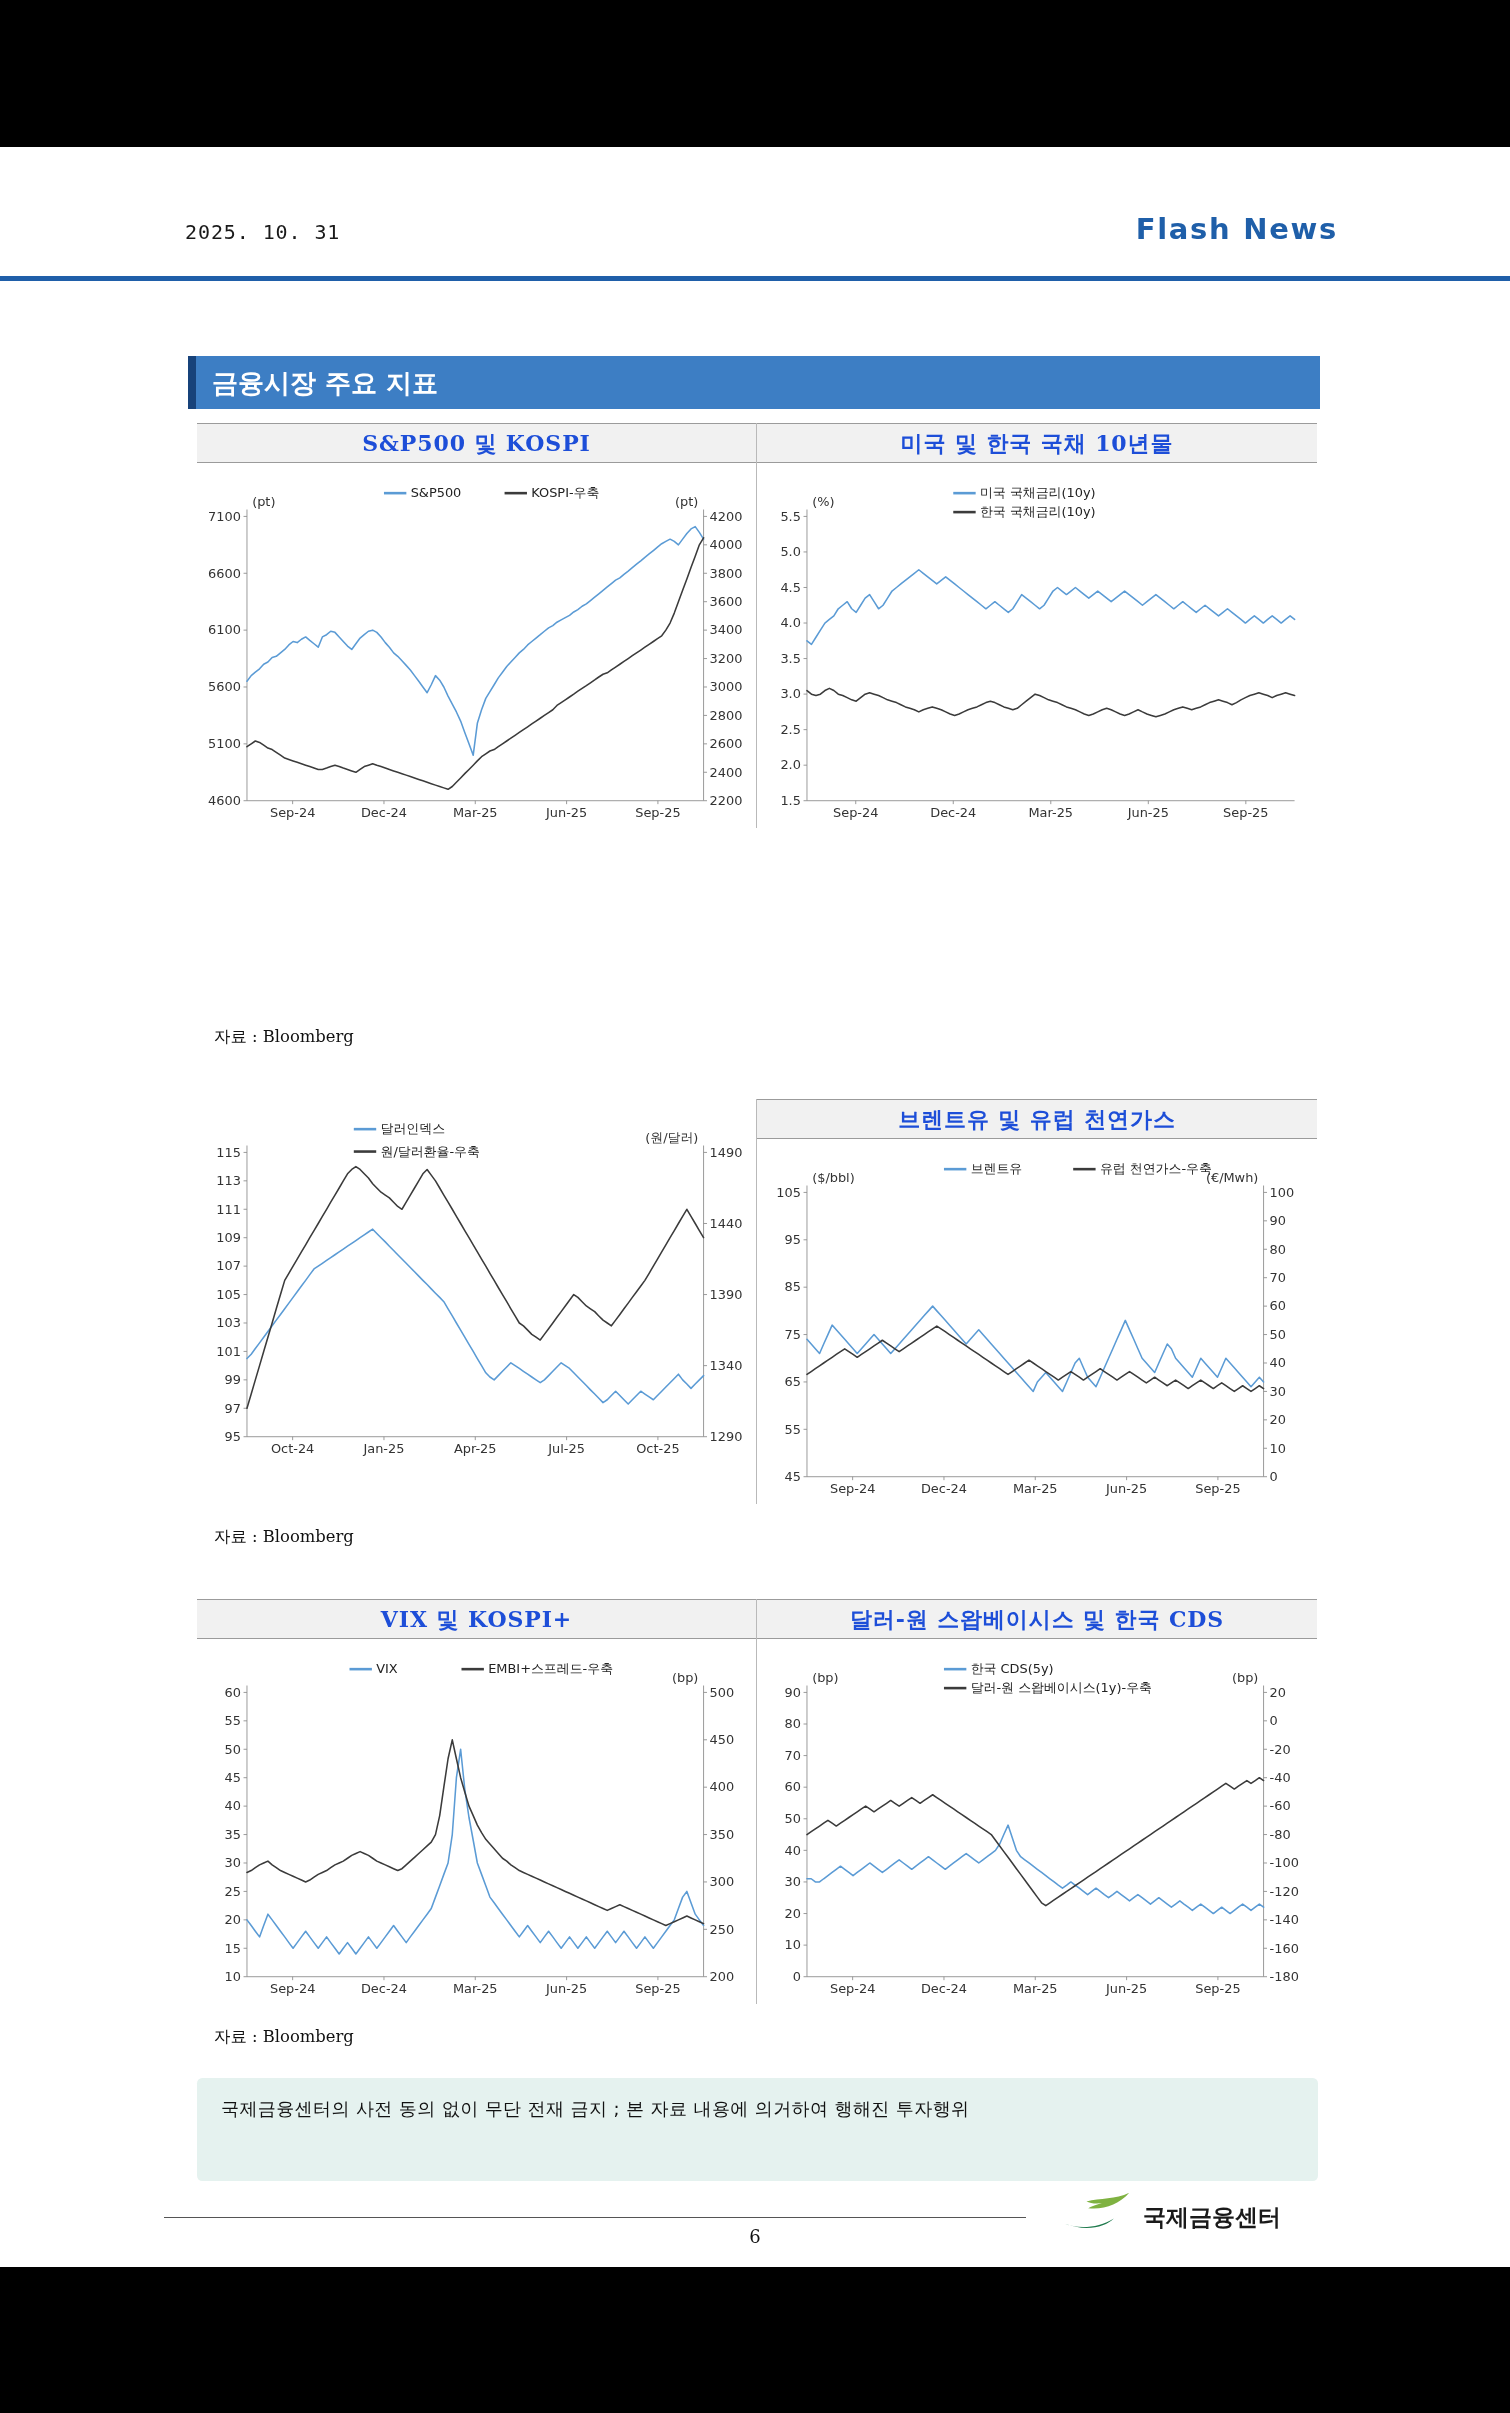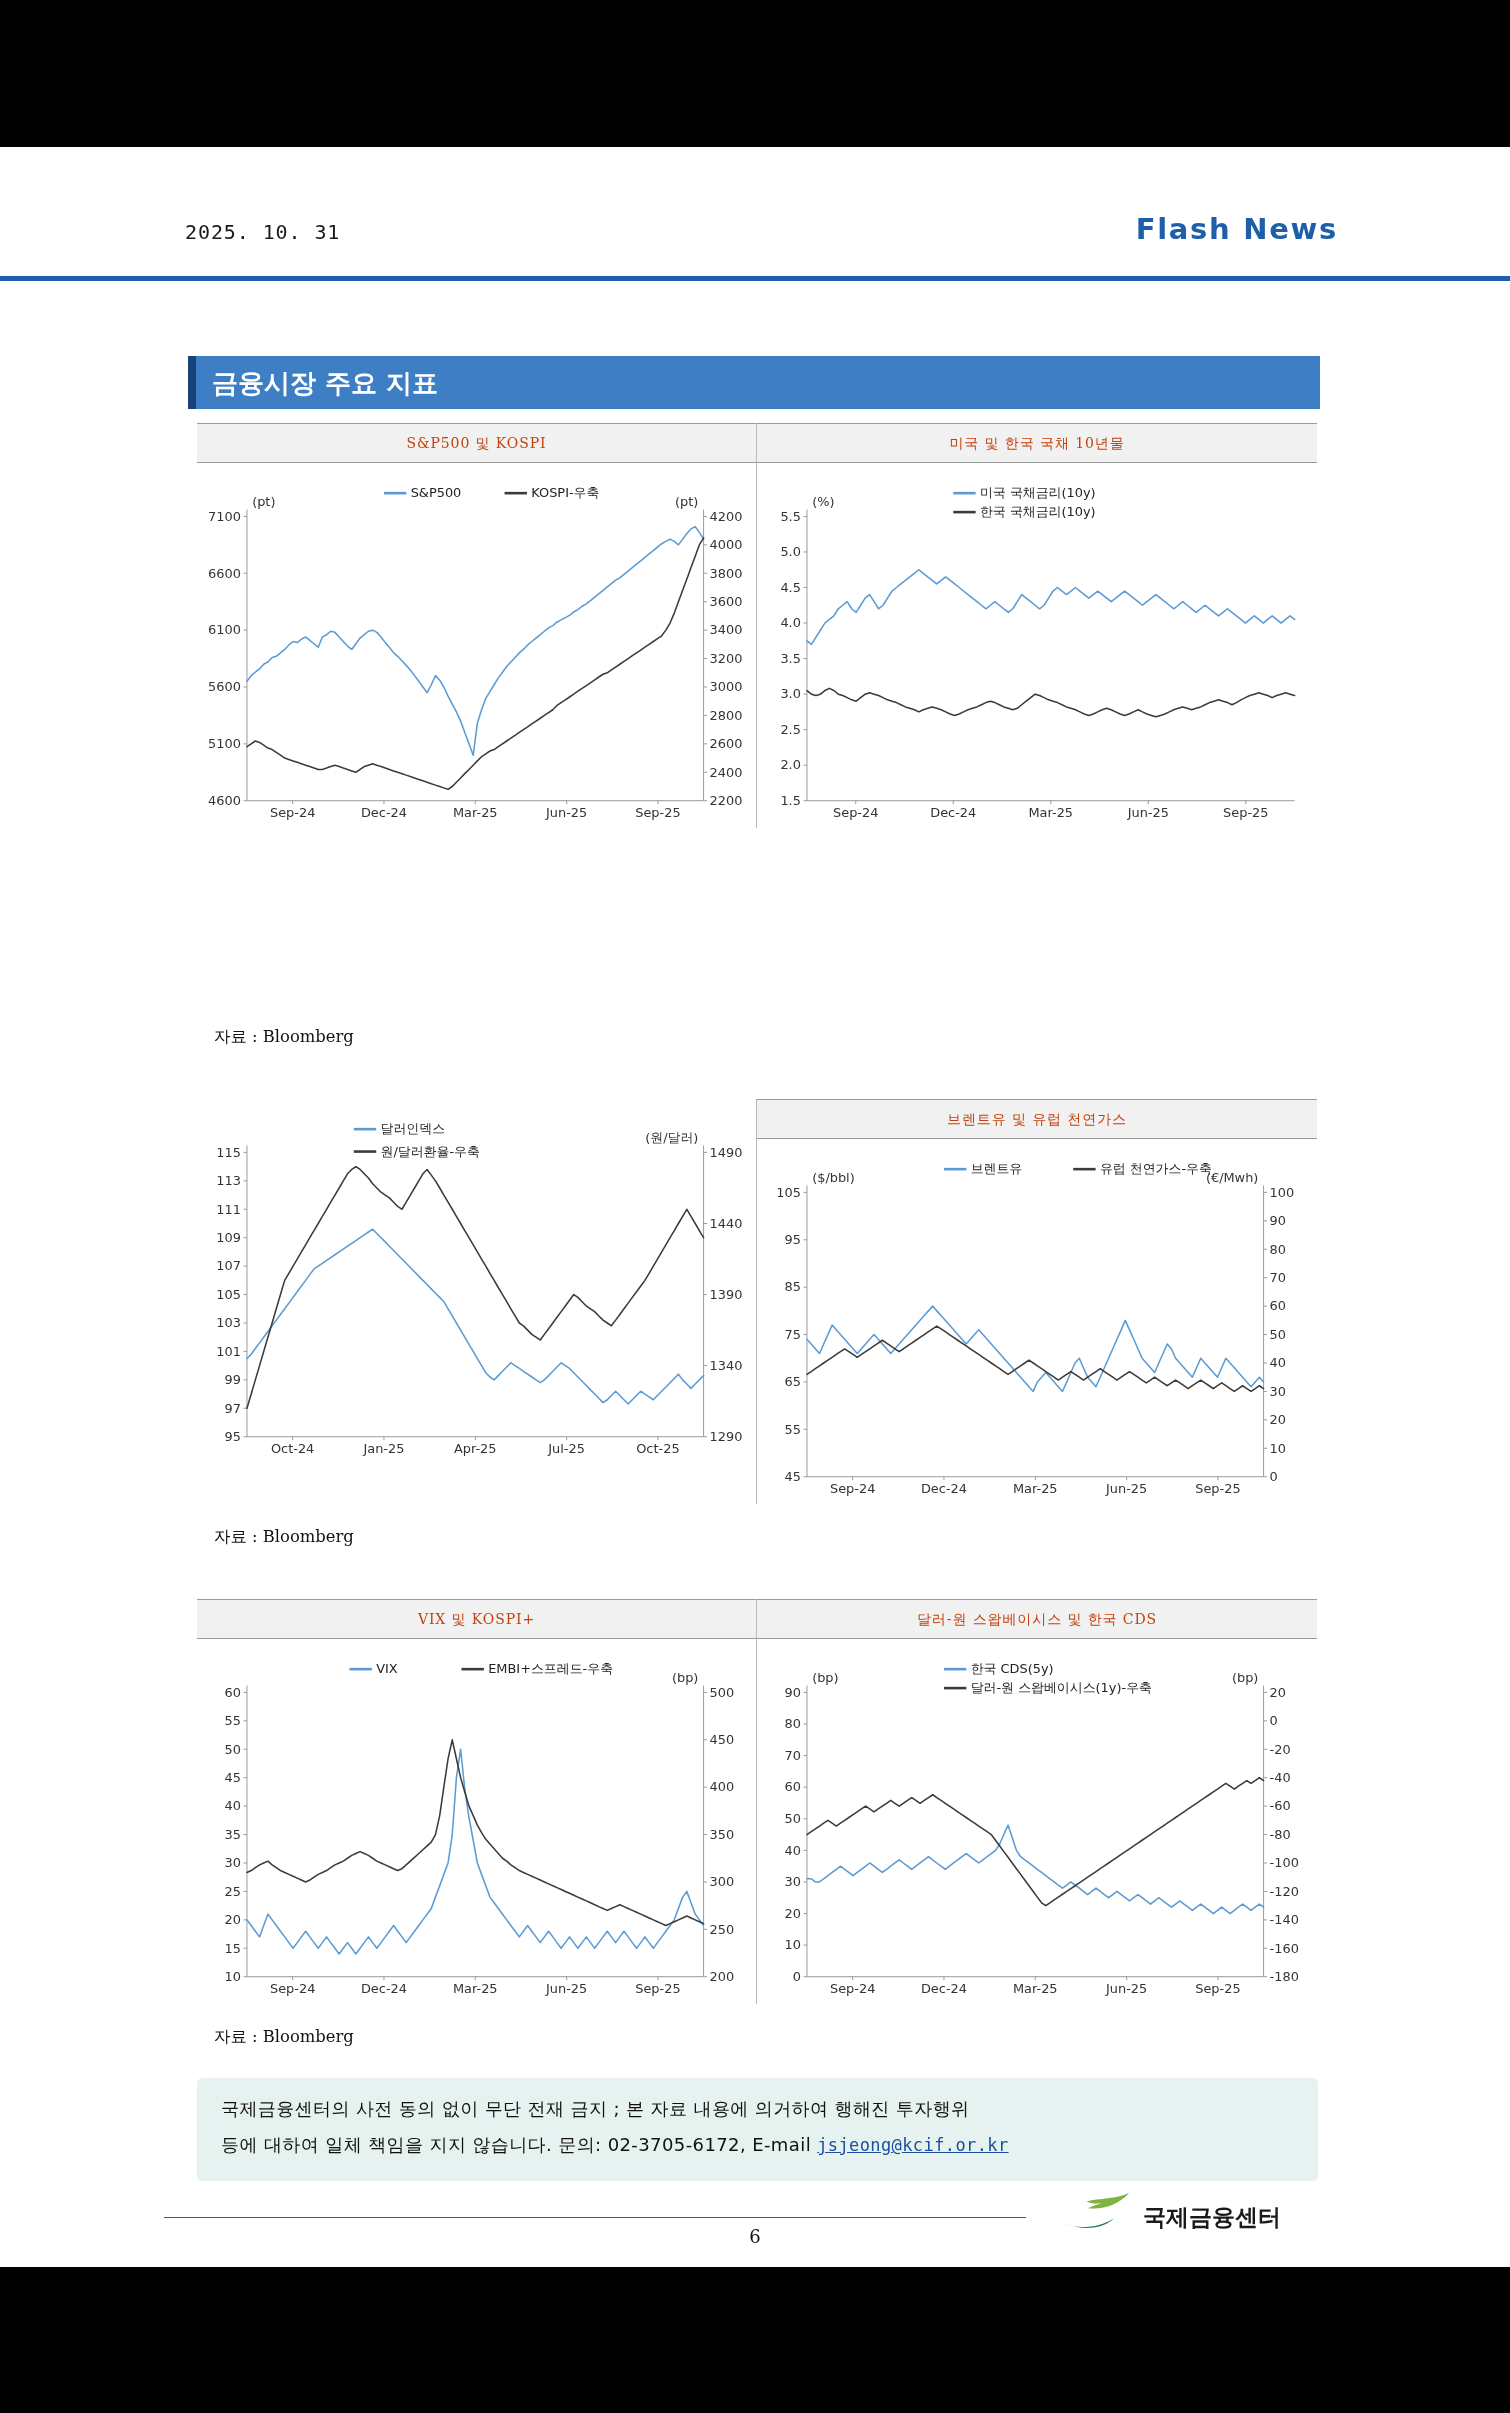--- a/index.html
+++ b/index.html
@@ -94,24 +94,25 @@
   .panel.left  { left: 0; border-right: 0.9px solid #b9b9b9; }
   .panel.right { left: 560px; }
   .panel-title {
     position: relative;
     height: 38px;
     background: #f1f1f1;
     border-top: 0.9px solid #9b9b9b;
     border-bottom: 0.9px solid #9b9b9b;
     text-align: center;
     font-family: "DejaVu Serif", serif;
-    font-size: 14px;
+    font-size: 22px;
     line-height: 38px;
-    color: #c2410c;
+    color: #1d4ed8;
     letter-spacing: 0.9px;
+    font-weight: bold;
   }
   .plot {
     position: relative;
     height: 367px;
     width: 100%;
   }
   .plot svg { display: block; }
   .src {
     position: absolute;
     font-family: "DejaVu Serif", serif;
@@ -580,21 +581,20 @@
             <path d="M58.0,278.3 L62.9,278.3 L67.7,282.0 L72.6,282.0 L77.4,278.3 L82.3,274.7 L87.2,271.0 L92.0,267.3 L96.9,263.7 L101.8,267.3 L106.6,271.0 L111.5,274.7 L116.3,271.0 L121.2,267.3 L126.1,263.7 L130.9,260.0 L135.8,263.7 L140.7,267.3 L145.5,271.0 L150.4,267.3 L155.2,263.7 L160.1,260.0 L165.0,256.3 L169.8,260.0 L174.7,263.7 L179.6,267.3 L184.4,263.7 L189.3,260.0 L194.1,256.3 L199.0,252.7 L203.9,256.3 L208.7,260.0 L213.6,263.7 L218.5,267.3 L223.3,263.7 L228.2,260.0 L233.0,256.3 L237.9,252.7 L242.8,249.0 L247.6,252.7 L252.5,256.3 L257.4,260.0 L262.2,256.3 L267.1,252.7 L271.9,249.0 L276.8,245.3 L281.7,238.0 L286.5,227.0 L291.4,216.0 L296.3,230.7 L301.1,245.3 L306.0,252.7 L310.8,256.3 L315.7,260.0 L320.6,263.7 L325.4,267.3 L330.3,271.0 L335.2,274.7 L340.0,278.3 L344.9,282.0 L349.7,285.7 L354.6,289.3 L359.5,285.7 L364.3,282.0 L369.2,285.7 L374.1,289.3 L378.9,293.0 L383.8,296.7 L388.6,293.0 L393.5,289.3 L398.4,293.0 L403.2,296.7 L408.1,300.3 L413.0,296.7 L417.8,293.0 L422.7,296.7 L427.5,300.3 L432.4,304.0 L437.3,300.3 L442.1,296.7 L447.0,300.3 L451.9,304.0 L456.7,307.7 L461.6,304.0 L466.4,300.3 L471.3,304.0 L476.2,307.7 L481.0,311.3 L485.9,307.7 L490.8,304.0 L495.6,307.7 L500.5,311.3 L505.3,315.0 L510.2,311.3 L515.1,307.7 L519.9,311.3 L524.8,315.0 L529.7,318.7 L534.5,315.0 L539.4,311.3 L544.2,315.0 L549.1,318.7 L554.0,315.0 L558.8,311.3 L563.7,307.7 L568.6,311.3 L573.4,315.0 L578.3,311.3 L583.1,307.7 L588.0,311.3 " fill="none" stroke="#5b9bd5" stroke-width="1.8" stroke-linejoin="round" stroke-linecap="round"></path>
             <path d="M58.0,227.0 L62.9,223.7 L67.7,220.4 L72.6,217.1 L77.4,213.8 L82.3,210.5 L87.2,213.8 L92.0,217.1 L96.9,213.8 L101.8,210.5 L106.6,207.2 L111.5,203.9 L116.3,200.6 L121.2,197.3 L126.1,194.0 L130.9,197.3 L135.8,200.6 L140.7,197.3 L145.5,194.0 L150.4,190.7 L155.2,187.4 L160.1,190.7 L165.0,194.0 L169.8,190.7 L174.7,187.4 L179.6,184.1 L184.4,187.4 L189.3,190.7 L194.1,187.4 L199.0,184.1 L203.9,180.8 L208.7,184.1 L213.6,187.4 L218.5,190.7 L223.3,194.0 L228.2,197.3 L233.0,200.6 L237.9,203.9 L242.8,207.2 L247.6,210.5 L252.5,213.8 L257.4,217.1 L262.2,220.4 L267.1,223.7 L271.9,227.0 L276.8,233.6 L281.7,240.2 L286.5,246.8 L291.4,253.4 L296.3,260.0 L301.1,266.6 L306.0,273.2 L310.8,279.8 L315.7,286.4 L320.6,293.0 L325.4,299.6 L330.3,306.2 L335.2,309.5 L340.0,306.2 L344.9,302.9 L349.7,299.6 L354.6,296.3 L359.5,293.0 L364.3,289.7 L369.2,286.4 L374.1,283.1 L378.9,279.8 L383.8,276.5 L388.6,273.2 L393.5,269.9 L398.4,266.6 L403.2,263.3 L408.1,260.0 L413.0,256.7 L417.8,253.4 L422.7,250.1 L427.5,246.8 L432.4,243.5 L437.3,240.2 L442.1,236.9 L447.0,233.6 L451.9,230.3 L456.7,227.0 L461.6,223.7 L466.4,220.4 L471.3,217.1 L476.2,213.8 L481.0,210.5 L485.9,207.2 L490.8,203.9 L495.6,200.6 L500.5,197.3 L505.3,194.0 L510.2,190.7 L515.1,187.4 L519.9,184.1 L524.8,180.8 L529.7,177.5 L534.5,174.2 L539.4,170.9 L544.2,167.6 L549.1,170.9 L554.0,174.2 L558.8,170.9 L563.7,167.6 L568.6,164.3 L573.4,167.6 L578.3,164.3 L583.1,161.0 L588.0,164.3 " fill="none" stroke="#3b3b3b" stroke-width="1.8" stroke-linejoin="round" stroke-linecap="round"></path>
           </svg>
         </div>
     </div>
   </div>
   <div class="src" style="left:214px; top:1879px;">자료 : Bloomberg</div>
 
   <div class="note" style="top:1931px;">
     <div class="note-l1">국제금융센터의 사전 동의 없이 무단 전재 금지 ; 본 자료 내용에 의거하여 행해진 투자행위</div>
-    <div class="note-l2"><span>등에 대하여 일체 책임을 지지 않습니다. 문의: 02-3705-6172, E-mail </span><span class="note-mail">jsjeong@kcif.or.kr</span></div>
   </div>
 
   <div class="bottom-rule" style="top:2070px;"></div>
   <div class="page-num" style="top:2079px;">6</div>
   <div class="logo" style="top:2039px;">
     <svg width="82" height="53" viewBox="0 0 95 62">
       <path d="M8 44 C 22 50, 48 50, 66 38 C 56 48, 34 54, 8 44 Z" fill="#1f7a4d"></path>
       <path d="M34 18 C 50 14, 68 16, 84 8 C 72 22, 54 28, 36 26 C 40 24, 46 22, 52 20 C 45 21, 38 20, 34 18 Z" fill="#7fb241"></path>
     </svg>
     <div class="logo-text">국제금융센터</div>

